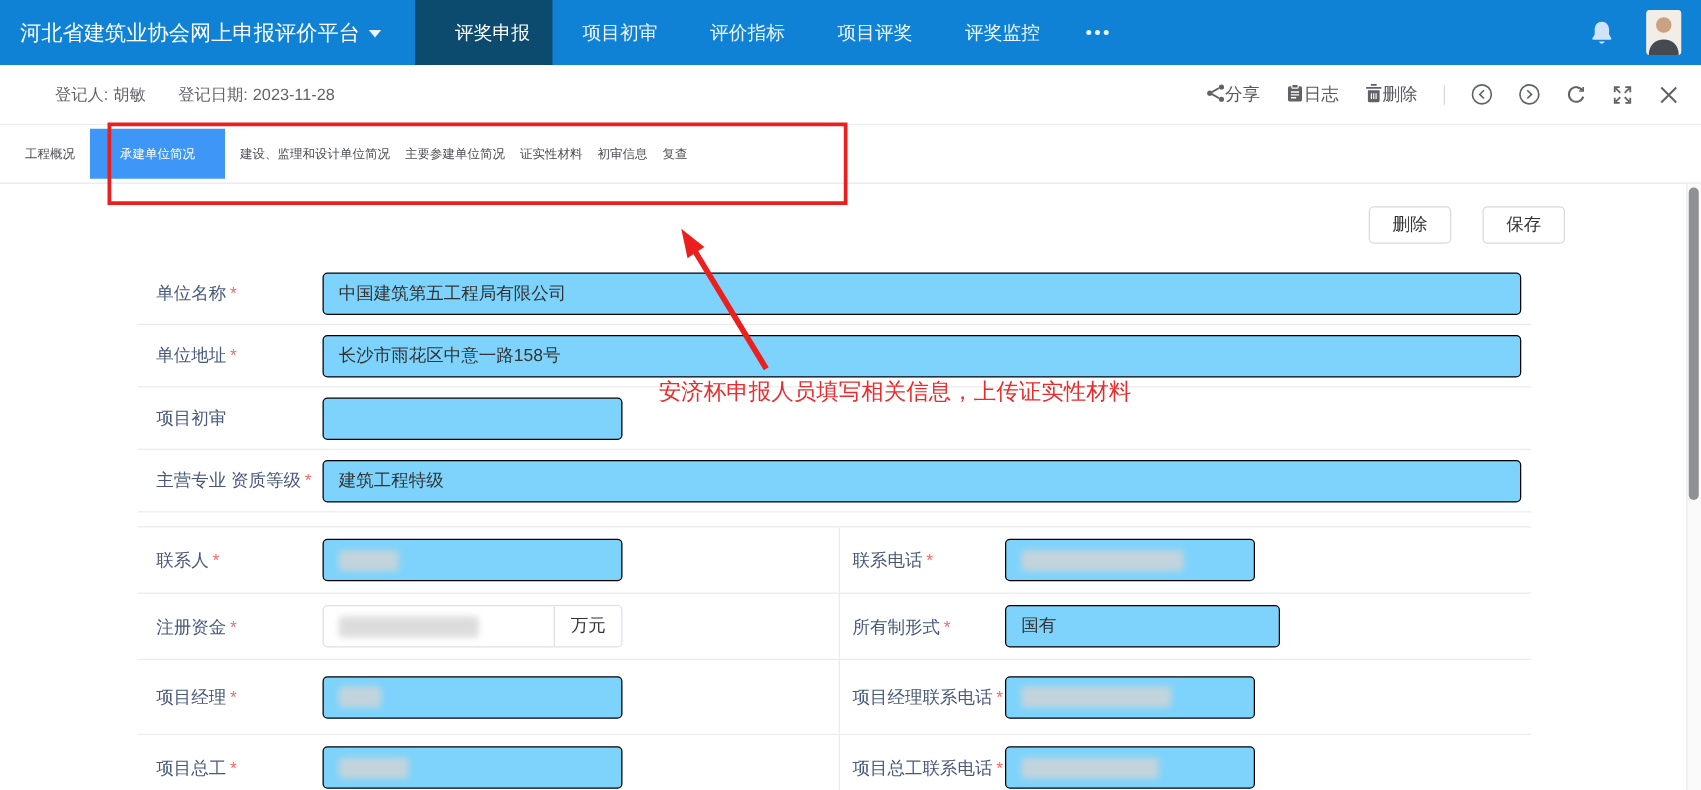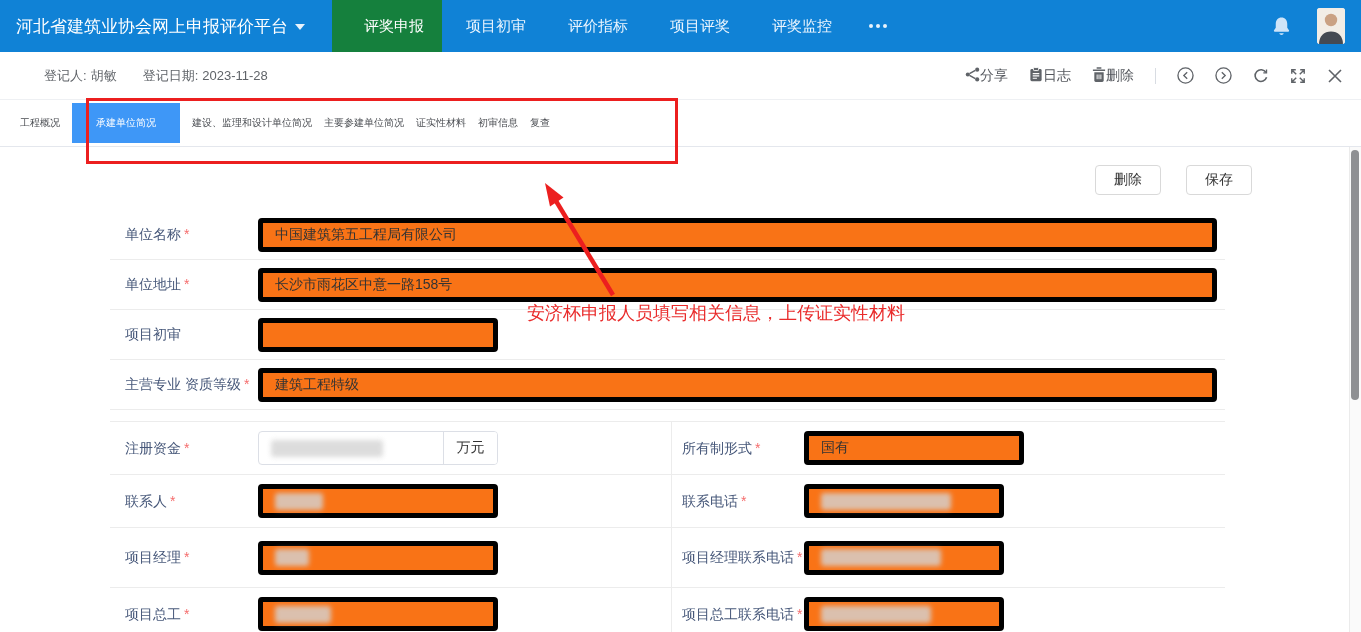--- a/index.html
+++ b/index.html
@@ -5,21 +5,21 @@
   * { margin:0; padding:0; box-sizing:border-box; }
   body { font-family:"Liberation Sans", sans-serif; background:#fff; }
   .screen { position:relative; width:1361px; height:632px; overflow:hidden; background:#fff; }
 
   
   .topbar { position:absolute; top:0; left:0; right:0; height:52px; background:#1082d6; display:flex; align-items:center; color:#fff; z-index:3; }
   .brand { display:flex; align-items:center; gap:7px; padding:0 16px; font-size:17px; color:#fff; cursor:pointer; white-space:nowrap;justify-content:flex-end; }
   .brand-caret { width:0; height:0; border-left:5px solid transparent; border-right:5px solid transparent; border-top:6px solid #e8f3fc; margin-top:2px; }
   .nav { display:flex; height:100%; align-items:stretch; margin-left:8px; }
   .nav-item { display:flex; align-items:center; padding:0 18px; margin:0 3px; font-size:15px; color:#ebf5fe; cursor:pointer; white-space:nowrap; }
-  .nav-item.active { background:#15803d; color:#fff;padding-left:32px; }
+  .nav-item.active { background:#0c4a6e; color:#fff;padding-left:32px; }
   .more-dots { display:flex; gap:3px; align-items:center; padding:0 16px; cursor:pointer; }
   .more-dots i { width:4px; height:4px; border-radius:50%; background:#e8f3fc; }
   .topbar-right { margin-left:auto; display:flex; align-items:center; gap:24px; padding-right:16px; }
   .avatar { width:28px; height:36px; border-radius:3px; overflow:hidden; cursor:pointer; background:#f2ede6; }
 
   
   .header { position:absolute; top:52px; left:0; right:0; height:48px; background:#fff; display:flex; align-items:center; padding:0 18px; border-bottom:1px solid #eef0f3; }
   .page-title { font-size:19px; font-weight:bold; color:#262626; white-space:nowrap; }
   .meta { display:flex; gap:26px; margin-left:26px; font-size:13px; color:#5f6368; white-space:nowrap; }
   .meta b { font-weight:normal; margin-left:4px; }
@@ -36,21 +36,21 @@
 
   
   .content { position:absolute; top:148px; left:0; right:0; bottom:0; background:#fff; overflow:hidden; }
   .toolbar { position:absolute; top:17px; right:109px; display:flex; gap:25px; }
   .btn { background:#fff; border:1px solid #d9d9d9; border-radius:4px; padding:5px 18px; font-size:14px; color:#333; cursor:pointer; font-family:inherit; }
 
   .form { position:absolute; top:62px; left:110px; width:1115px; }
   .row { display:flex; align-items:center; border-bottom:1px solid #ececec; min-height:50px; padding:7px 0; }
   .label { width:148px; padding-left:15px; flex:none; font-size:14px; color:#47587a; line-height:1.45; }
   .req { color:#f56c6c; margin-left:3px; }
-  .input { height:34px; border:5px solid #000000; border-radius:4px; font-size:14px; color:#333; padding:0 12px; background:#f97316; outline:none; font-family:inherit; display:flex; align-items:center; }
+  .input { height:34px; border:1px solid #000000; border-radius:4px; font-size:14px; color:#333; padding:0 12px; background:#7dd3fc; outline:none; font-family:inherit; display:flex; align-items:center; }
   input.input { display:inline-block; line-height:32px; }
   .wide { flex:1; margin-right:8px; }
   .narrow { width:240px; }
   .section-gap { height:12px; border-bottom:1px solid #ececec; }
 
   .row2 { display:flex; align-items:stretch; border-bottom:1px solid #ececec; min-height:52px; }
   .cell-l { width:562px; flex:none; display:flex; align-items:center; border-right:1px solid #ececec; padding:9px 0; }
   .cell-r { flex:1; display:flex; align-items:center; padding:9px 0 9px 10px; }
   .cell-r .label { width:122px; padding-left:0; }
 
@@ -208,49 +208,49 @@
 
       <div class="row">
         <div class="label"><span>主营专业 资质等级</span><span class="req">*</span></div>
         <input class="input wide" value="建筑工程特级" style="">
       </div>
 
       <div class="section-gap"></div>
 
       <div class="row2">
         <div class="cell-l">
+          <div class="label"><span>联系人</span><span class="req">*</span></div>
+          <div class="input narrow">
+              <span class="blur" style="width:48px"></span>
+            </div>
+        </div>
+        <div class="cell-r">
+          <div class="label"><span>联系电话</span><span class="req">*</span></div>
+          <div class="input" style="width:200px">
+              <span class="blur" style="width:130px"></span>
+            </div>
+        </div>
+      </div>
+
+      <div class="row2">
+        <div class="cell-l">
           <div class="label"><span>注册资金</span><span class="req">*</span></div>
           <div class="group">
             <div class="group-input">
                 <span class="blur" style="width:112px"></span>
               </div>
             <div class="addon">万元</div>
           </div>
         </div>
         <div class="cell-r">
           <div class="label"><span>所有制形式</span><span class="req">*</span></div>
           <input class="input" style="width: 220px;" value="国有">
         </div>
       </div>
 
-      <div class="row2">
-        <div class="cell-l">
-          <div class="label"><span>联系人</span><span class="req">*</span></div>
-          <div class="input narrow">
-              <span class="blur" style="width:48px"></span>
-            </div>
-        </div>
-        <div class="cell-r">
-          <div class="label"><span>联系电话</span><span class="req">*</span></div>
-          <div class="input" style="width:200px">
-              <span class="blur" style="width:130px"></span>
-            </div>
-        </div>
-      </div>
-
       <div class="row2" style="min-height:60px">
         <div class="cell-l">
           <div class="label"><span>项目经理</span><span class="req">*</span></div>
           <div class="input narrow">
               <span class="blur" style="width:34px"></span>
             </div>
         </div>
         <div class="cell-r">
           <div class="label"><span>项目经理联系电话</span><span class="req">*</span></div>
           <div class="input" style="width:200px">

